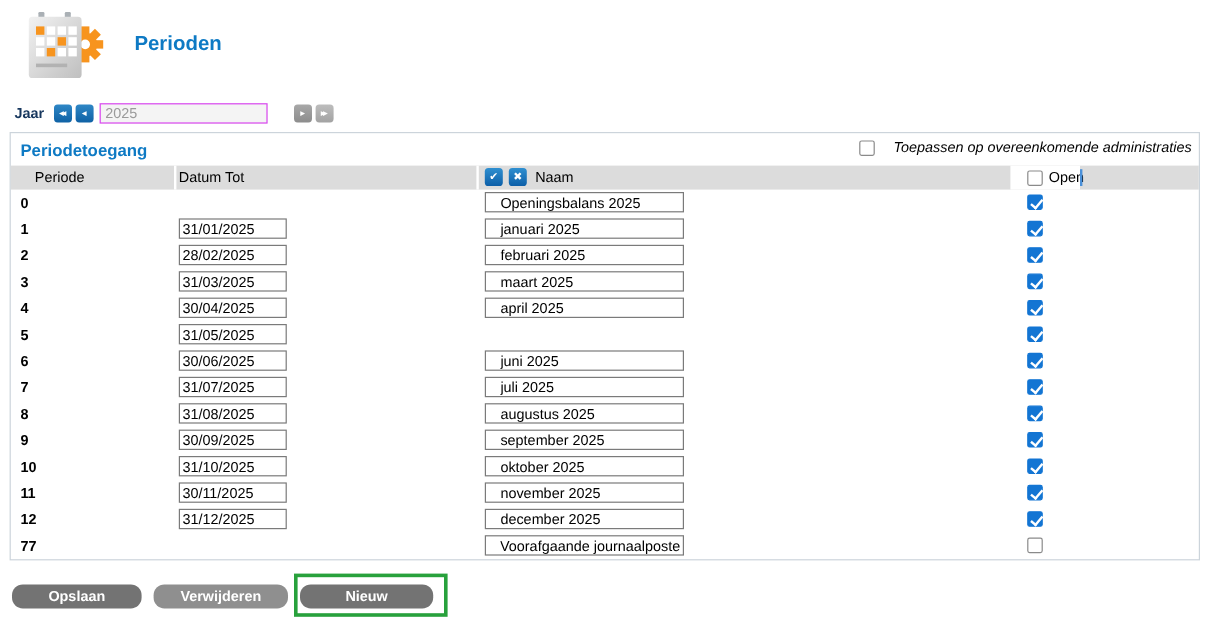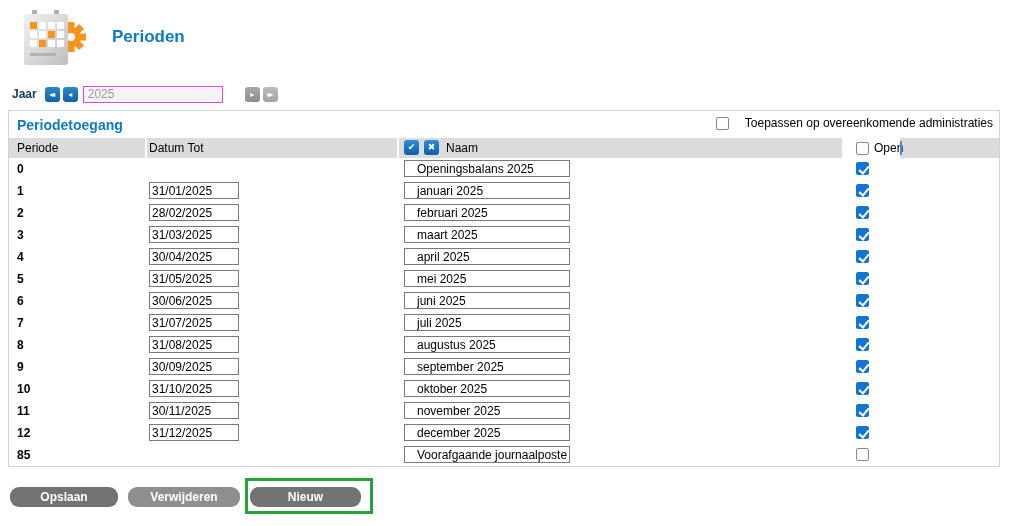--- a/index.html
+++ b/index.html
@@ -40,21 +40,21 @@
   .section {
     position:absolute; left:8px; top:110px; width:992px; height:357px;
     border:1px solid #ccd4db; background:#fff;
   }
   .section-title {
     position:absolute; left:8px; top:6px;
     font-size:14px; font-weight:bold; color:#0e7ac4;
   }
   .apply-wrap {
     position:absolute; right:6px; top:4px; height:16px;
-    display:flex; align-items:center; gap:16px;
+    display:flex; align-items:center; gap:16px;font-style:italic;
   }
 
   
   .thead {
     position:absolute; left:0; right:0; top:27px; height:20px;
     background:#dcdcdc;
   }
   .thead .sep { position:absolute; top:0; bottom:0; width:2px; background:#fff; }
   .th-label { position:absolute; top:0; line-height:20px; color:#000; }
   .hicon {
@@ -166,21 +166,21 @@
 
   <div class="section">
     <div class="section-title">Periodetoegang</div>
 
     <div class="apply-wrap">
       <span class="cb"></span>
       <span>Toepassen op overeenkomende administraties</span>
     </div>
 
     <div class="thead">
-      <span class="th-label" style="left:8px">Periode</span>
+      <span class="th-label" style="left:20px">Periode</span>
       <span class="sep" style="left:136px"></span>
       <span class="th-label" style="left:140px">Datum Tot</span>
       <span class="sep" style="left:388px"></span>
       <span class="hicon" style="left:395px">✔</span>
       <span class="hicon" style="left:415px">✖</span>
       <span class="th-label" style="left:437px">Naam</span>
       <div class="open-cell">
         <span class="cb"></span>
         <span>Open</span>
       </div>
@@ -214,21 +214,20 @@
   </div>
         <div class="trow">
     <span class="p-num">4</span>
     <input class="cell-input date-input" value="30/04/2025" style="">
     <input class="cell-input name-input" value="april 2025" style="">
     <span class="cb checked"></span>
   </div>
         <div class="trow">
     <span class="p-num">5</span>
     <input class="cell-input date-input" value="31/05/2025" style="">
-    <input class="cell-input name-input" value="mei 2025" style="">
     <span class="cb checked"></span>
   </div>
         <div class="trow">
     <span class="p-num">6</span>
     <input class="cell-input date-input" value="30/06/2025" style="">
     <input class="cell-input name-input" value="juni 2025" style="">
     <span class="cb checked"></span>
   </div>
         <div class="trow">
     <span class="p-num">7</span>
@@ -260,21 +259,21 @@
     <input class="cell-input name-input" value="november 2025" style="">
     <span class="cb checked"></span>
   </div>
         <div class="trow">
     <span class="p-num">12</span>
     <input class="cell-input date-input" value="31/12/2025" style="">
     <input class="cell-input name-input" value="december 2025" style="">
     <span class="cb checked"></span>
   </div>
         <div class="trow">
-    <span class="p-num">85</span>
+    <span class="p-num">77</span>
 
     <input class="cell-input name-input" value="Voorafgaande journaalposten 2025" style="">
     <span class="cb"></span>
   </div>
       </div>
   </div>
 
   <div id="btn-save" class="btn btn-orange">Opslaan</div>
   <div id="btn-new" class="btn btn-orange">Nieuw</div>
   <div id="btn-delete" class="btn btn-gray">Verwijderen</div>

